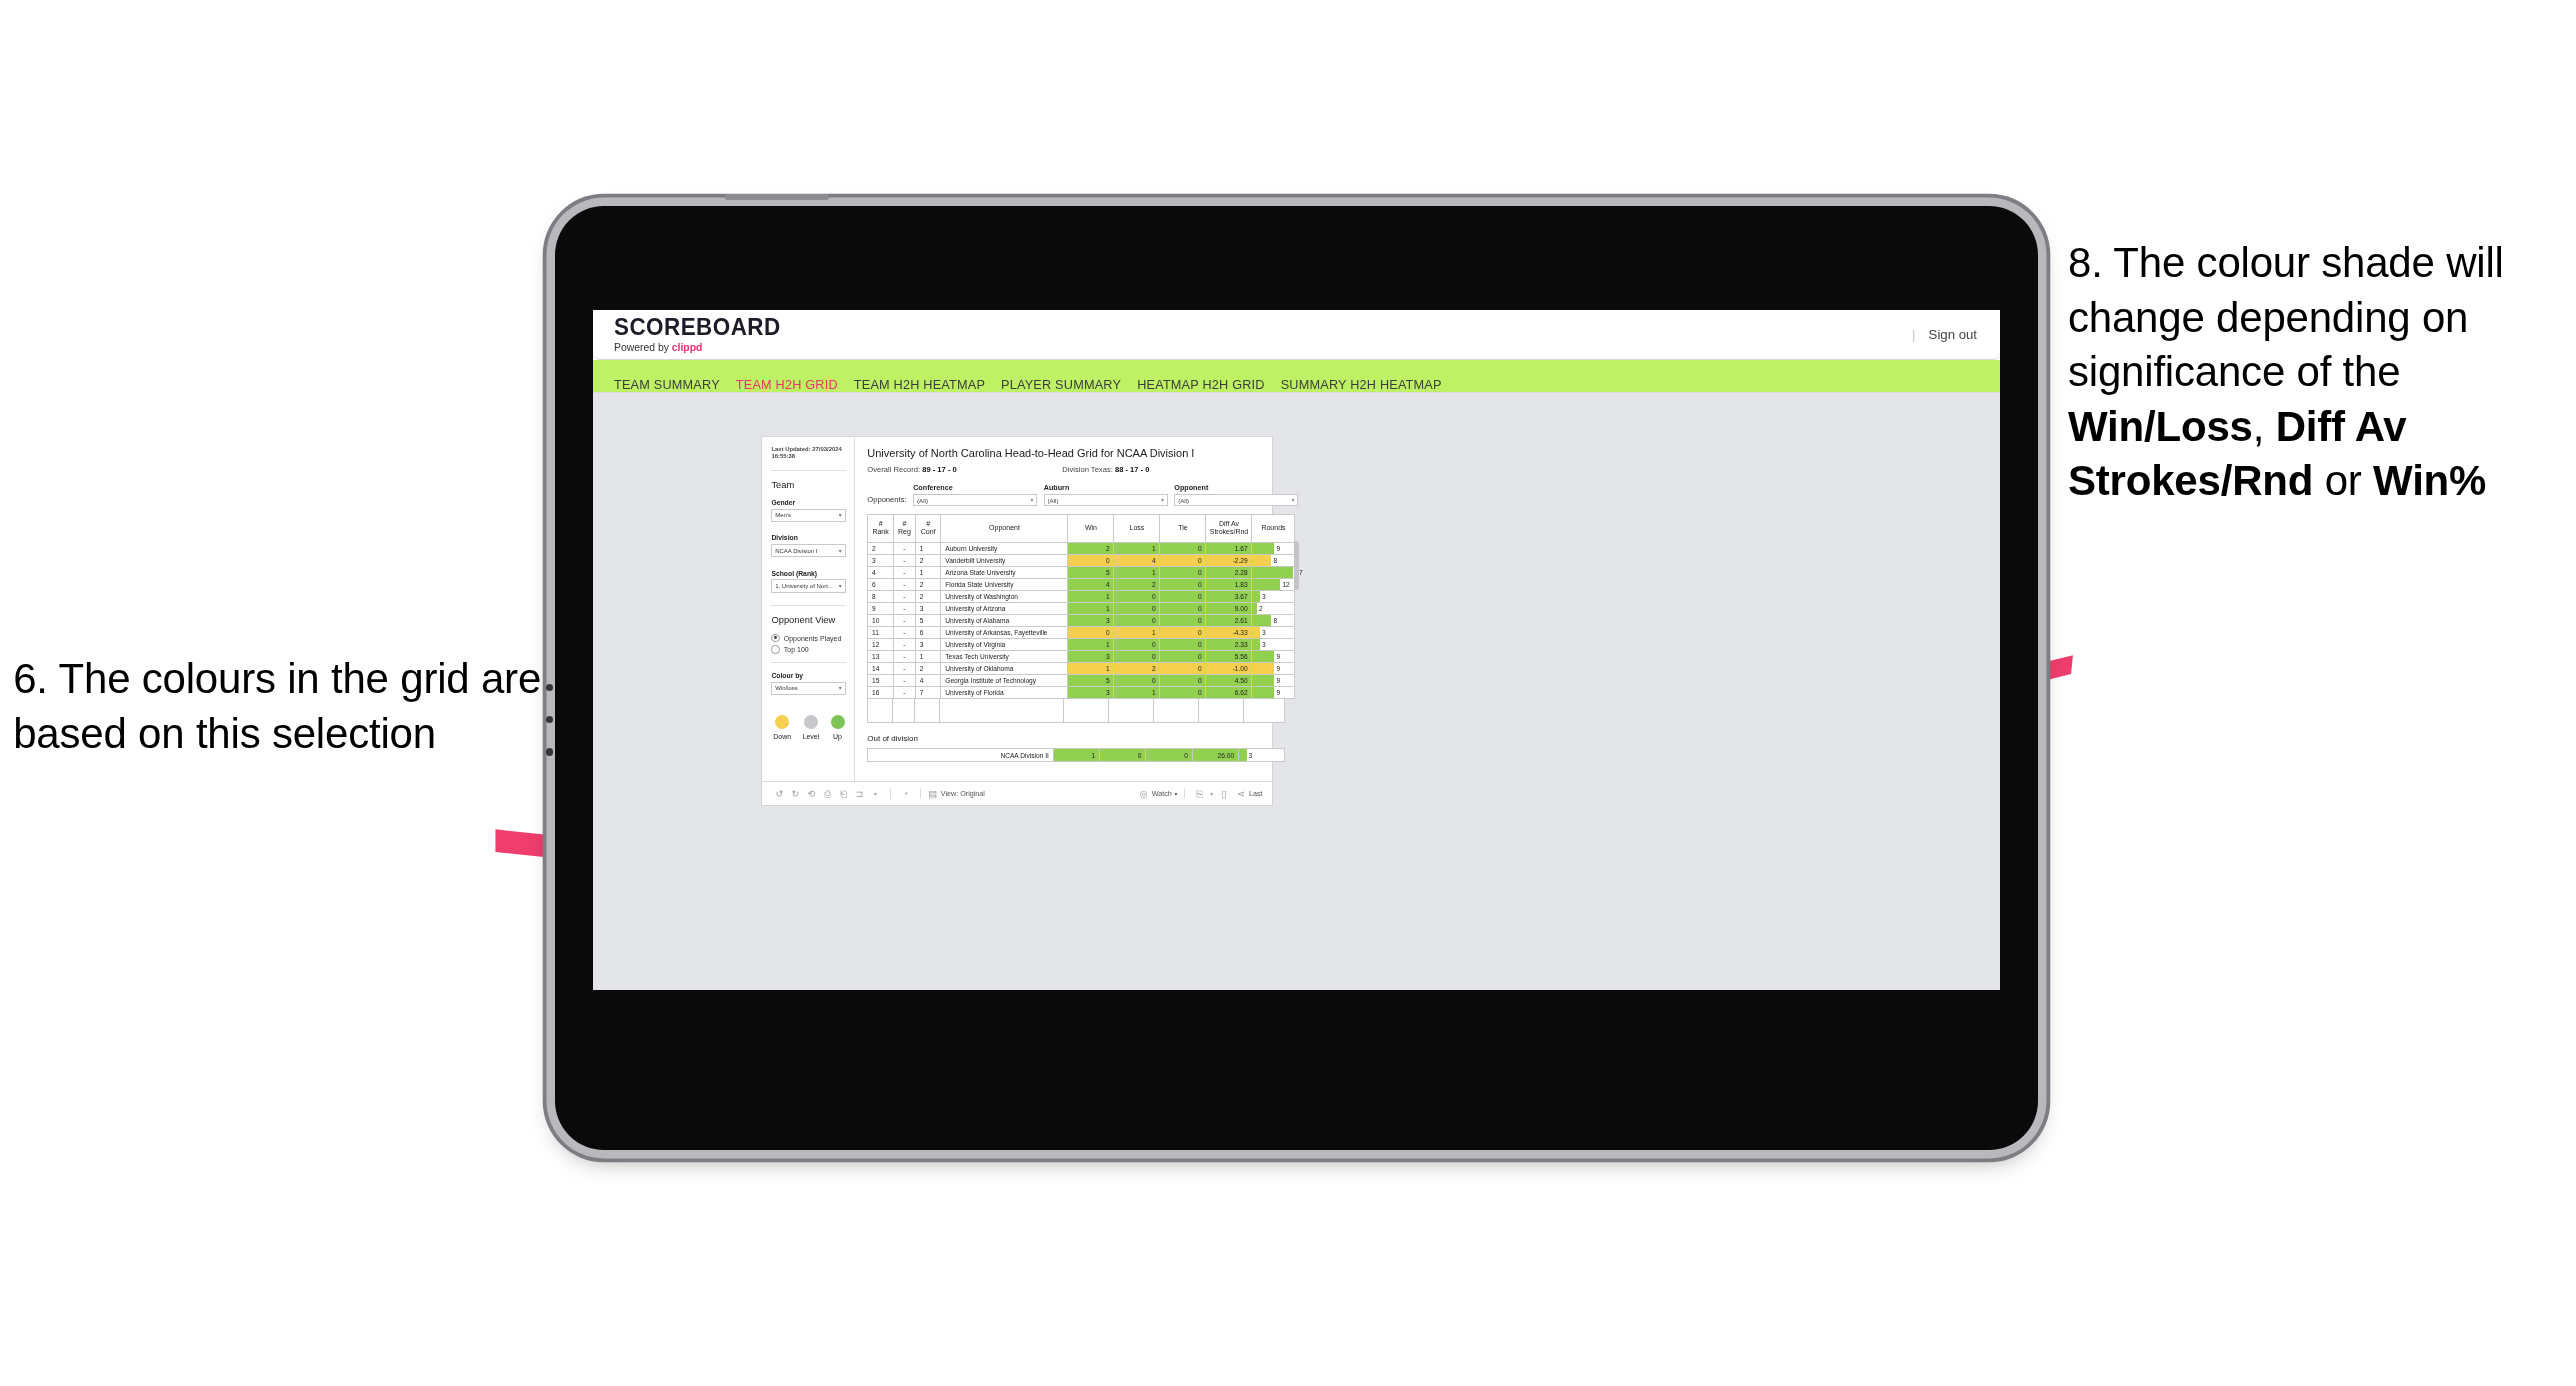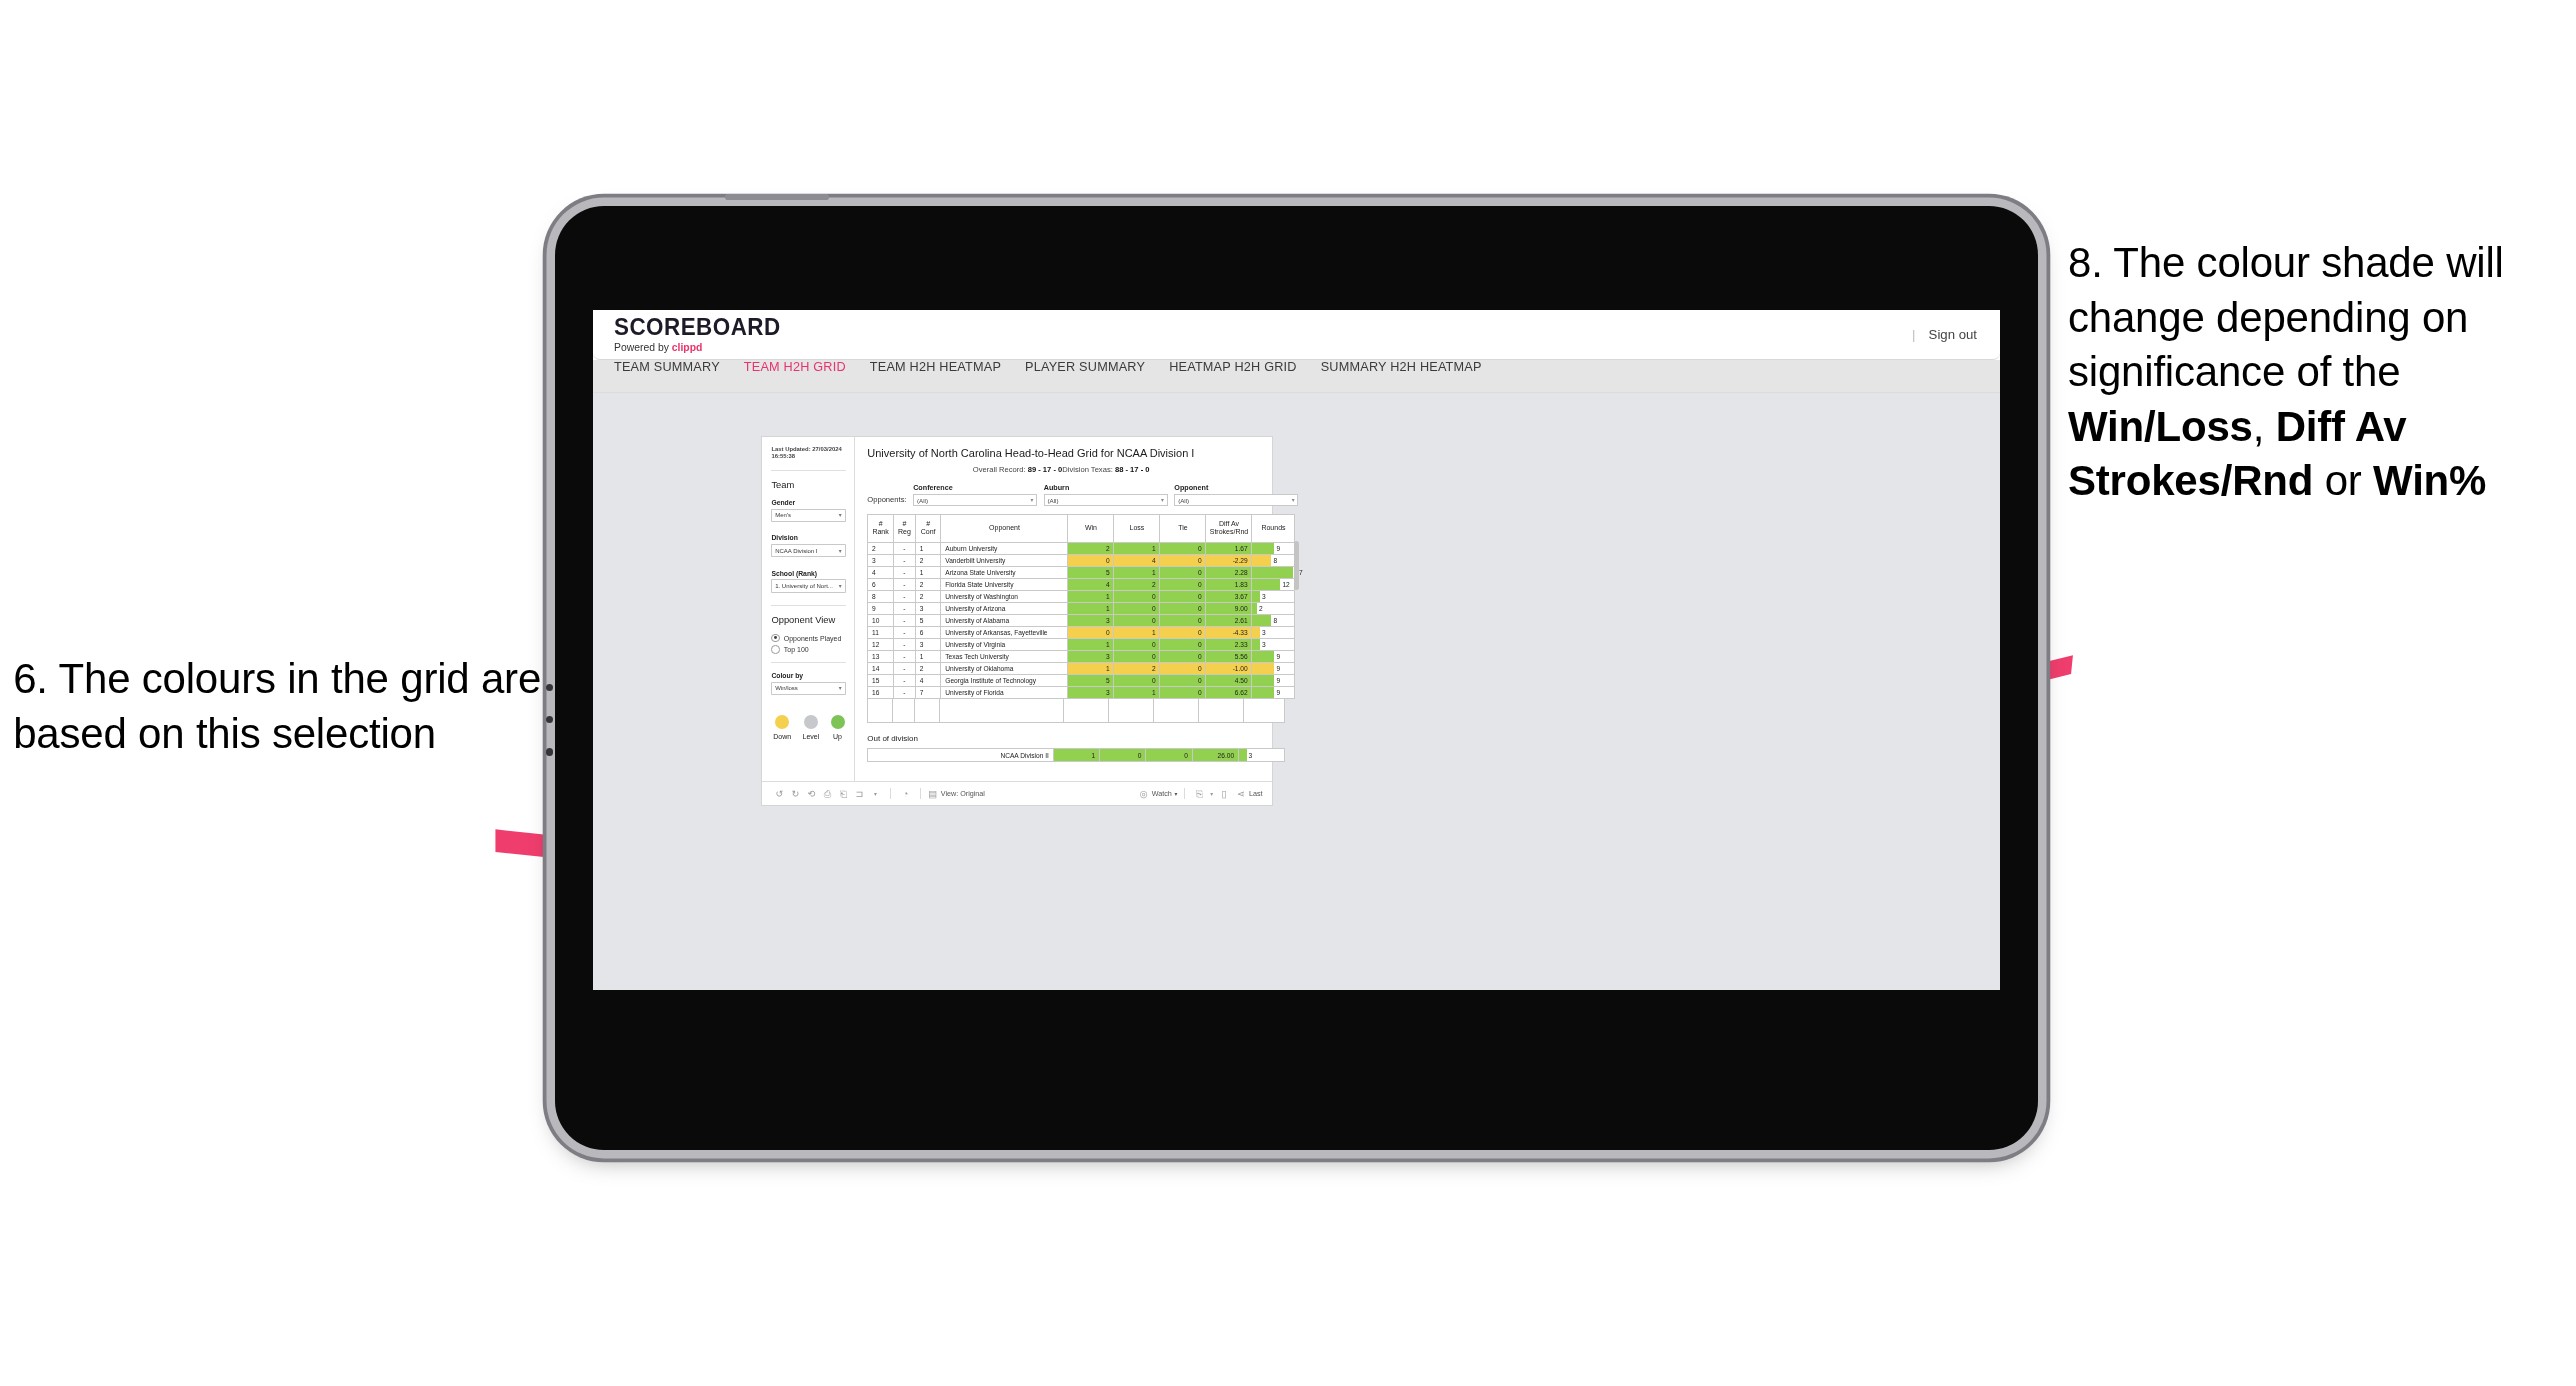--- a/index.html
+++ b/index.html
@@ -69,22 +69,22 @@
   }
   .topnav .item:last-child{border-right:0.9px solid #e4e4e4;}
   .topnav .item.active:after{
     content:"";position:absolute;left:0;right:0;bottom:-0.9px;height:2.8px;background:#c2185b;
   }
   #signout{margin-left:auto;display:flex;align-items:center;padding:0 23px;font-size:13.2px;color:#444;}
   #signout .bar{color:#bdbdbd;margin-right:13.2px;}
 
   
   #subnav{
-    height:32px;background:#e5e5e5;border-bottom:0.9px solid #dcdcdc;
-    display:flex;align-items:flex-start;padding-left:21px;gap:24px;
+    height:32px;background:#bef264;border-bottom:0.9px solid #dcdcdc;
+    display:flex;align-items:flex-end;padding-left:21px;gap:16px;
   }
   #subnav .sitem{font-size:12.7px;color:#3b3b3b;letter-spacing:0.2px;cursor:pointer;}
   #subnav .sitem.active{color:#e8336d;}
 
   
   #workspace{background:#e3e5e8;height:calc(100% - 49px - 32px);padding:26.4px 0 0 0;position:relative;}
   #sheet{
     position:absolute;left:168px;top:43px;width:510px;height:368px;
     background:#fff;border:0.9px solid #d5d5d5;display:flex;flex-direction:column;
   }
@@ -106,21 +106,21 @@
   .rdo{width:6.6px;height:6.6px;border:0.9px solid #9a9a9a;border-radius:50%;background:#fff;position:relative;flex:none;}
   .rdo.on:after{content:"";position:absolute;left:1.4px;top:1.4px;width:2.8px;height:2.8px;border-radius:50%;background:#444;}
   #legend{display:flex;gap:11.3px;margin-top:20px;padding-left:1.9px;}
   .lg{display:flex;flex-direction:column;align-items:center;gap:3.8px;}
   .lg .dot{width:14px;height:14px;border-radius:50%;}
   .lg .cap{font-size:7px;color:#222;}
 
   
   #content{flex:1;padding:10.4px 11.3px 0 12.3px;box-sizing:border-box;min-width:0;}
   #title{font-size:11px;color:#1b1b1b;margin-bottom:5.7px;}
-  #records{display:flex;font-size:7.6px;color:#444;margin-bottom:9.4px;text-align:right;}
+  #records{display:flex;font-size:7.6px;color:#444;margin-bottom:9.4px;}
   #records .r1{width:195px;}
   #records b{color:#111;}
   #oppline{display:flex;align-items:flex-end;gap:6.6px;margin-bottom:8.5px;}
   #oppline .oplabel{font-size:7.6px;color:#333;padding-bottom:1.9px;}
   .filtcol{display:flex;flex-direction:column;}
   .filtcol .cl{font-size:7.2px;font-weight:bold;color:#222;margin-bottom:1.9px;}
   .filtcol .cs{
     width:124px;height:11.3px;border:0.9px solid #c9c9c9;background:#fff;
     font-size:6.2px;color:#444;display:flex;align-items:center;justify-content:space-between;
     padding:0 2.8px;box-sizing:border-box;cursor:pointer;

